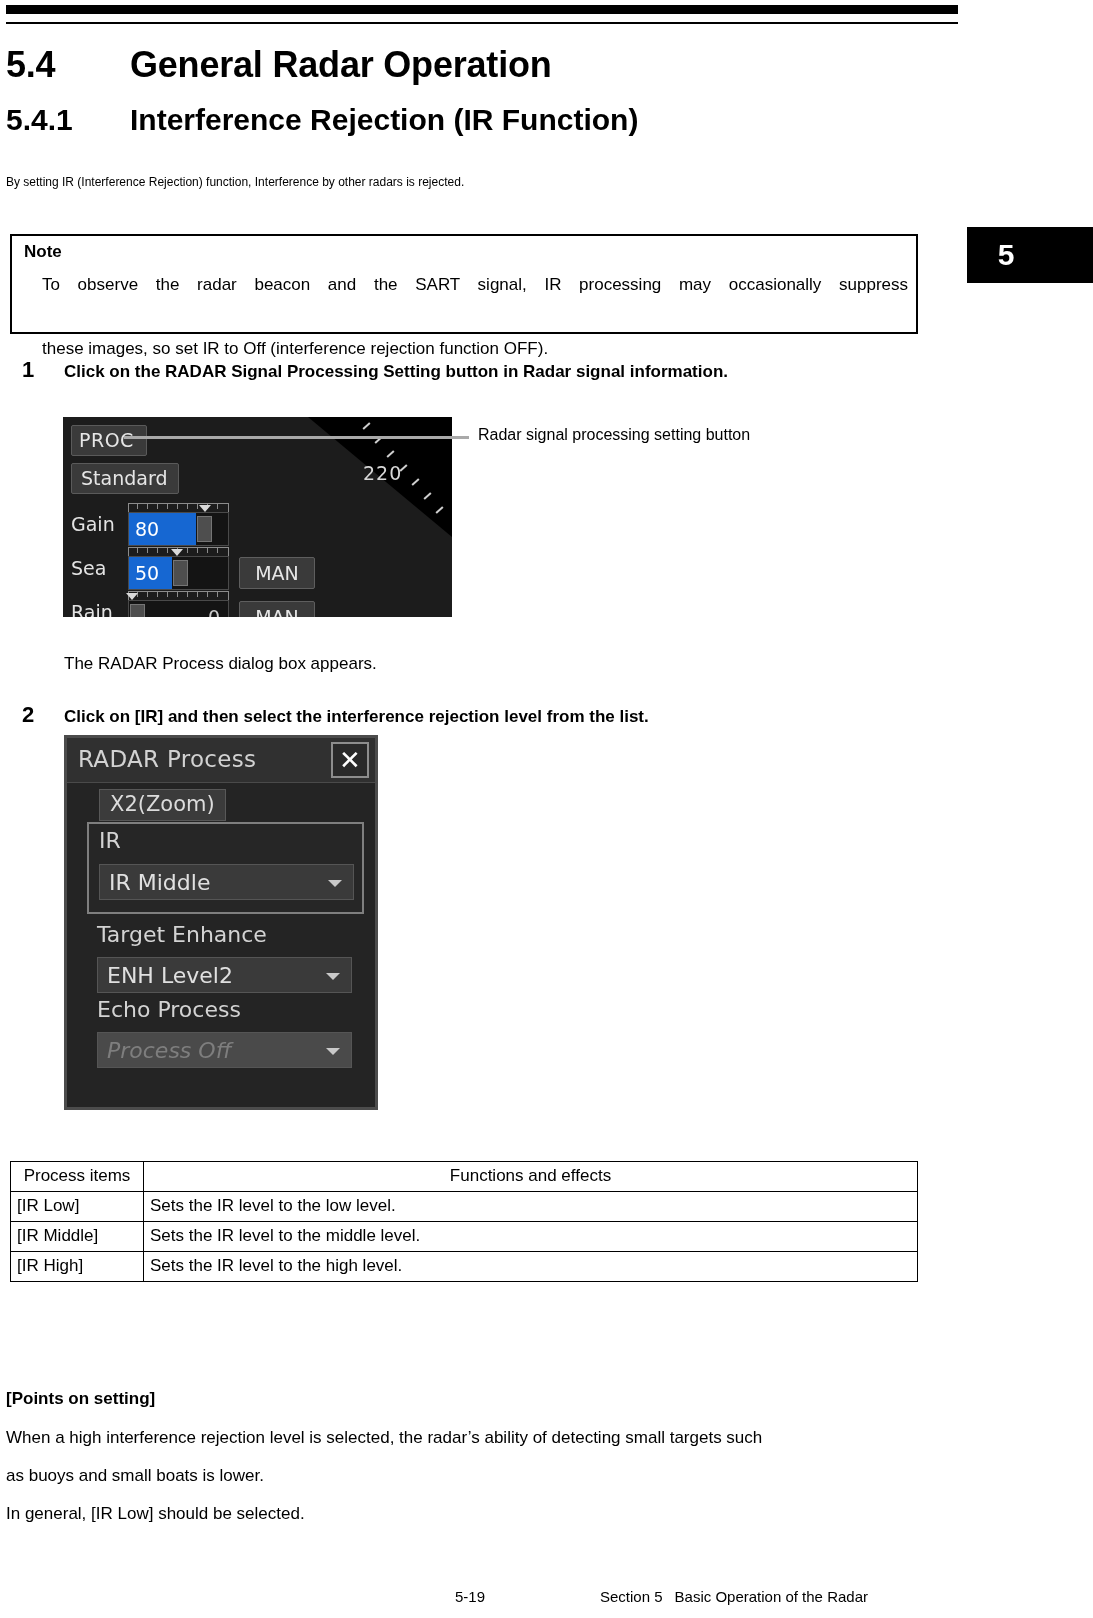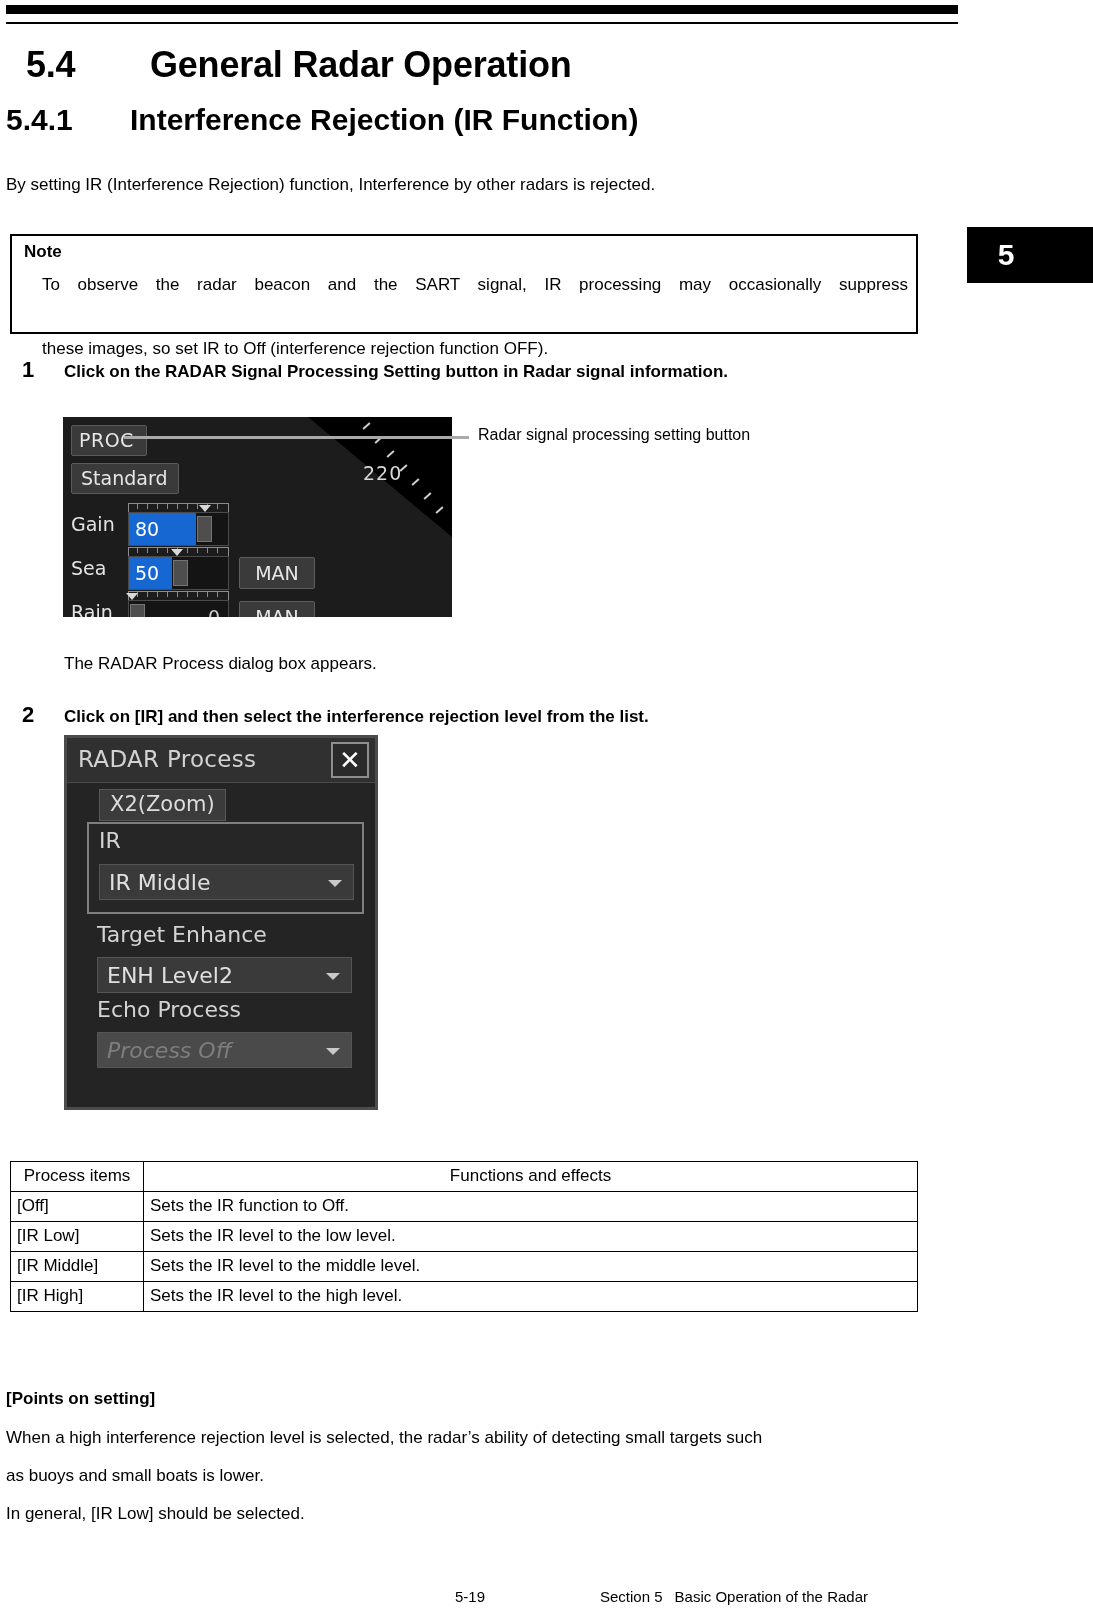--- a/index.html
+++ b/index.html
@@ -47,35 +47,35 @@
 
   
   .h-sec {
     position: absolute;
     left: 6px; top: 44px;
     font-size: 36px;
     font-weight: bold;
     letter-spacing: -0.2px;
     white-space: nowrap;
   }
-  .h-sec .num { display: inline-block; width: 124px; margin-left: 20px; }
+  .h-sec .num { display: inline-block; width: 124px; }
 
   .h-sub {
     position: absolute;
     left: 6px; top: 103px;
     font-size: 30px;
     font-weight: bold;
     white-space: nowrap;
   }
   .h-sub .num { display: inline-block; width: 124px; }
 
   .intro {
     position: absolute;
     left: 6px; top: 175px;
-    font-size: 17px;
+    font-size: 12px;
     white-space: nowrap;
   }
 
   
   .note-box {
     position: absolute;
     left: 10px; top: 234px;
     width: 908px; height: 100px;
     border: 2px solid #000;
     background: #fff;
@@ -516,24 +516,20 @@
 </div>
 
 <table class="settings">
   <thead>
     <tr>
       <th class="c1">Process items</th>
       <th class="hdr-c2">Functions and effects</th>
     </tr>
   </thead>
   <tbody>
-    <tr>
-      <td class="c1">[Off]</td>
-      <td>Sets the IR function to Off.</td>
-    </tr>
     <tr>
       <td class="c1">[IR Low]</td>
       <td>Sets the IR level to the low level.</td>
     </tr>
     <tr>
       <td class="c1">[IR Middle]</td>
       <td>Sets the IR level to the middle level.</td>
     </tr>
     <tr>
       <td class="c1">[IR High]</td>

